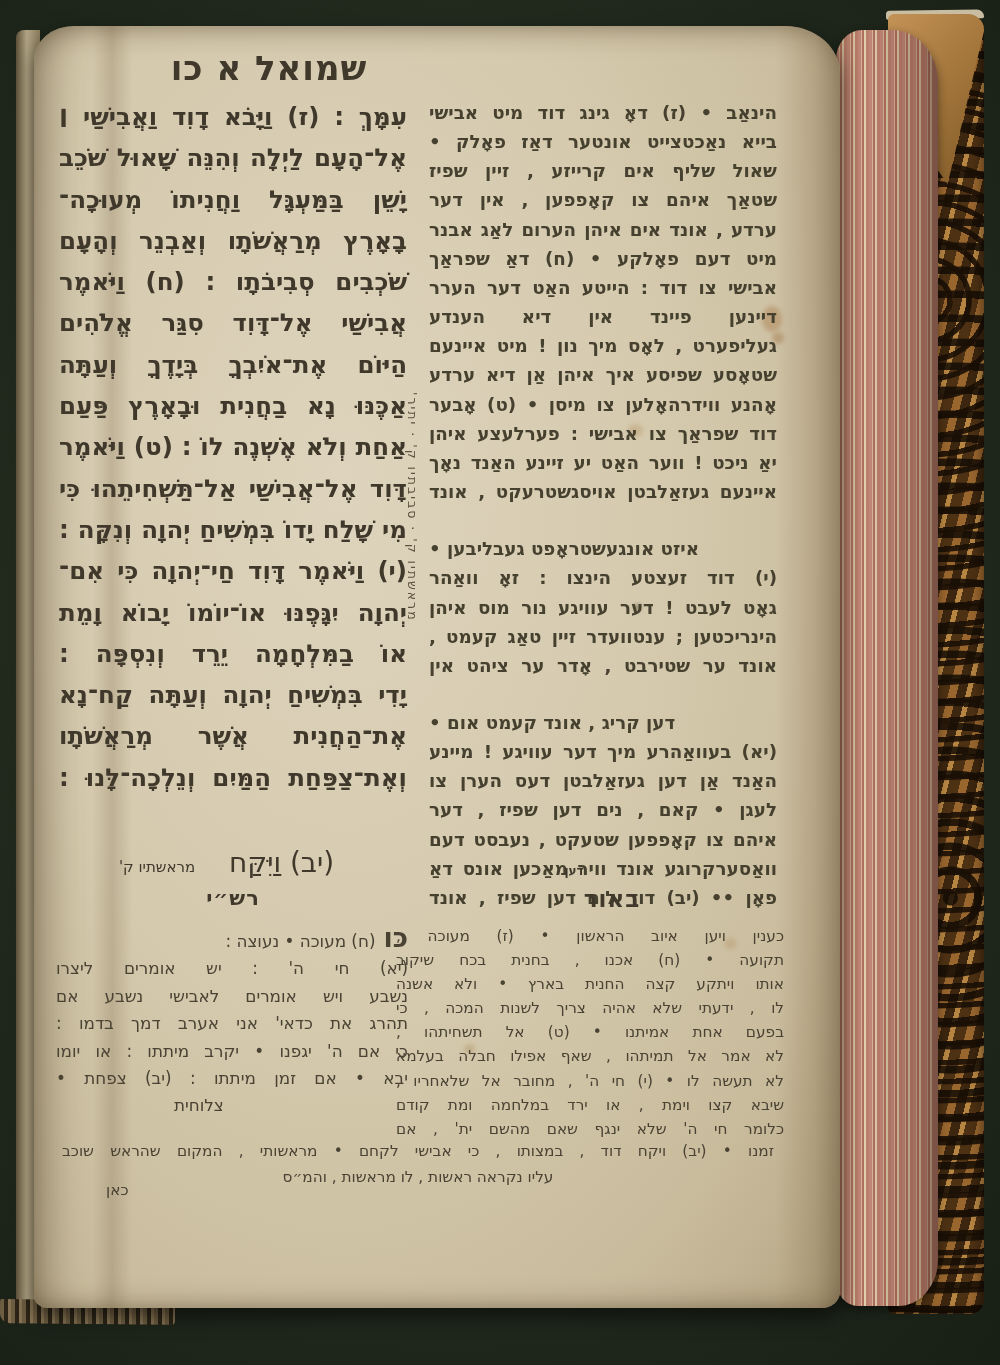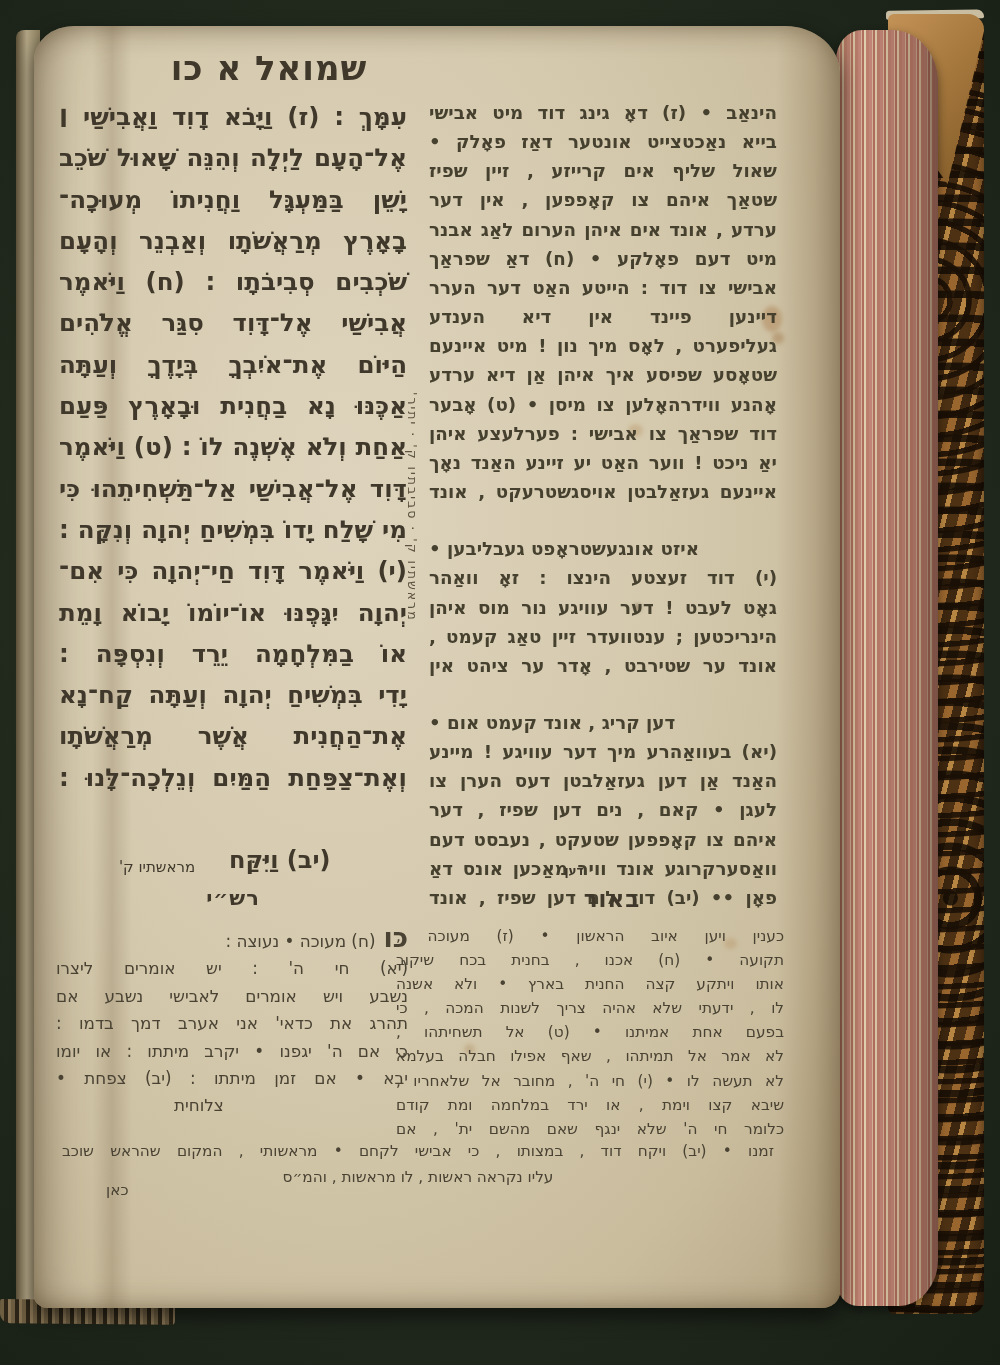--- a/index.html
+++ b/index.html
@@ -132,21 +132,21 @@
     <div class="line">מִי שָׁלַח יָדוֹ בִּמְשִׁיחַ יְהוָה וְנִקָּה :</div>
     <div class="line">(י) וַיֹּאמֶר דָּוִד חַי־יְהוָה כִּי אִם־</div>
     <div class="line">יְהוָה יִגָּפֶנּוּ אוֹ־יוֹמוֹ יָבוֹא וָמֵת</div>
     <div class="line">אוֹ בַמִּלְחָמָה יֵרֵד וְנִסְפָּה :</div>
     <div class="line">יָדִי בִּמְשִׁיחַ יְהוָה וְעַתָּה קַח־נָא</div>
     <div class="line">אֶת־הַחֲנִית אֲשֶׁר מְרַאֲשֹׁתָו</div>
     <div class="line">וְאֶת־צַפַּחַת הַמַּיִם וְנֵלְכָה־לָּנוּ :</div>
   </div>
 
   <div class="abs ink" style="left:85px;top:832px;font-size:15px;" dir="rtl">מראשתיו ק'</div>
-  <div class="abs ink" style="left:195px;top:820px;font-size:24px;font-weight:bold;text-align:right;" dir="rtl">(יב) וַיִּקַּח</div>
+  <div class="abs ink" style="left:195px;top:820px;font-size:28px;font-weight:normal;text-align:right;" dir="rtl">(יב) וַיִּקַּח</div>
 
   <div class="abs vert-note">מראשתיו ק' · סביבתיו ק' · יתיר'</div>
 
   <div class="abs hdr ink" style="left:25px;top:860px;width:348px;font-size:21px;" dir="rtl">רש״י</div>
   <div class="abs rashi-text">
     <div class="rashi-first">
       <span class="chapter-mark">כו</span>
       <span>(ח) מעוכה • נעוצה :</span>
     </div>
     <div class="line">(יא) חי ה' : יש אומרים ליצרו</div>

